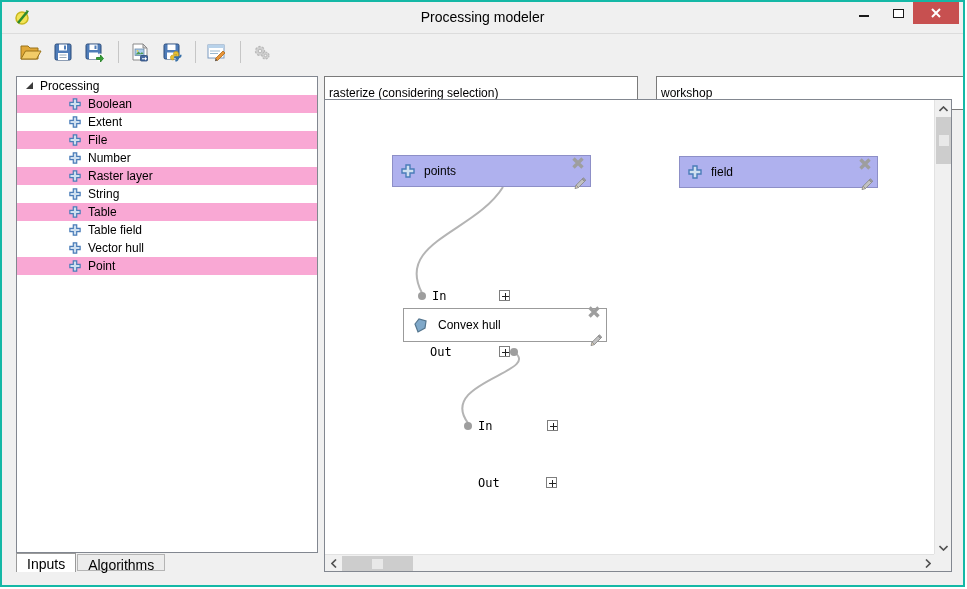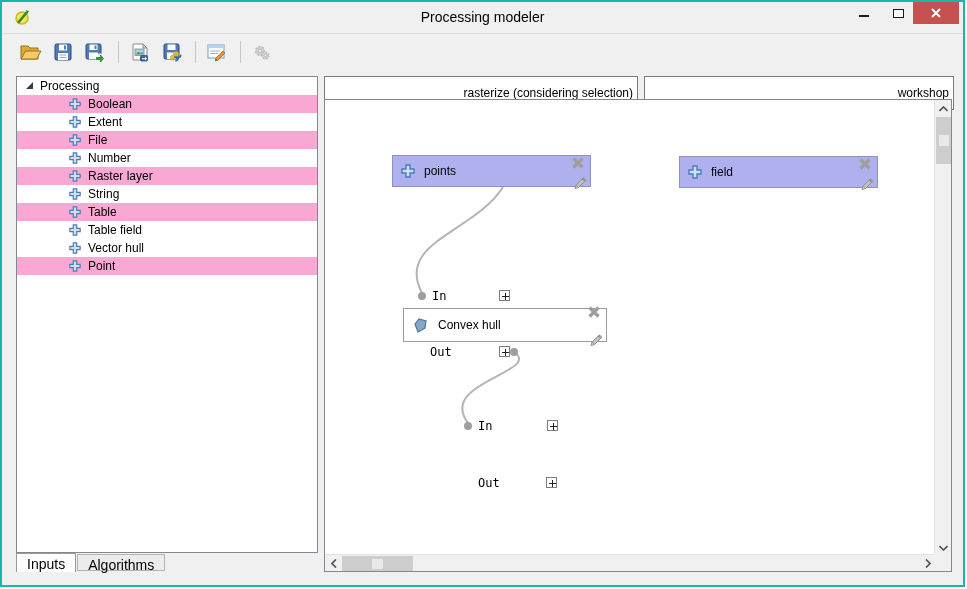--- a/index.html
+++ b/index.html
@@ -31,23 +31,23 @@
   .tree-root-caret { margin-left:8px; margin-right:6px; }
   .tree-indent { width:52px; flex:none; }
   .tree-plus { margin-right:7px; flex:none; display:flex; }
   .tree-label { white-space:nowrap; }
   .tabs { position:absolute; left:14px; top:551px; height:20px; display:flex; align-items:flex-start; }
   .tab { padding:2px 10px 3px 10px; font-size:14px; cursor:default; }
   .tab.active { background:#fff; border:1px solid #9a9a9a; border-top:1px solid #9a9a9a; border-bottom:none; height:19px; position:relative; z-index:2; margin-top:0; }
   .tab.inactive { background:#ececec; border:1px solid #b4b4b4; height:17px; margin-top:1px; margin-left:1px; }
   
   .field-row { position:absolute; left:322px; top:74px; width:628px; height:21px; }
-  .txt { position:absolute; top:0; height:29px; border:1px solid #7a7a7a; background:#fff; font-family:"Liberation Sans",sans-serif; font-size:12px; padding:16px 4px;text-align:right; }
+  .txt { position:absolute; top:0; height:29px; border:1px solid #7a7a7a; background:#fff; font-family:"Liberation Sans",sans-serif; font-size:12px; padding:16px 4px; }
   .txt1 { left:0; width:314px; }
-  .txt2 { left:320px; width:310px; }
+  .txt2 { left:332px; width:310px; }
   
   .canvas { position:absolute; left:322px; top:97px; width:628px; height:473px; background:#fff; border:1px solid #828790; }
   .canvas-inner { position:absolute; left:0; top:0; width:592px; height:455px; overflow:hidden; }
   svg.wires { position:absolute; left:0; top:0; pointer-events:none; }
   .node { position:absolute; height:32px; display:flex; align-items:center; padding-left:8px; }
   .node-input { width:199px; background:#afb1ee; border:1px solid #8d8fc7; }
   .node-alg { width:204px; height:34px; background:#fff; border:1px solid #9b9b9b; }
   .node-label { margin-left:9px; font-size:12px; white-space:nowrap; }
   .node-x { position:absolute; right:5px; top:0px; cursor:pointer; line-height:0; }
   .node-pencil { position:absolute; right:3px; bottom:-4px; cursor:pointer; line-height:0; }

